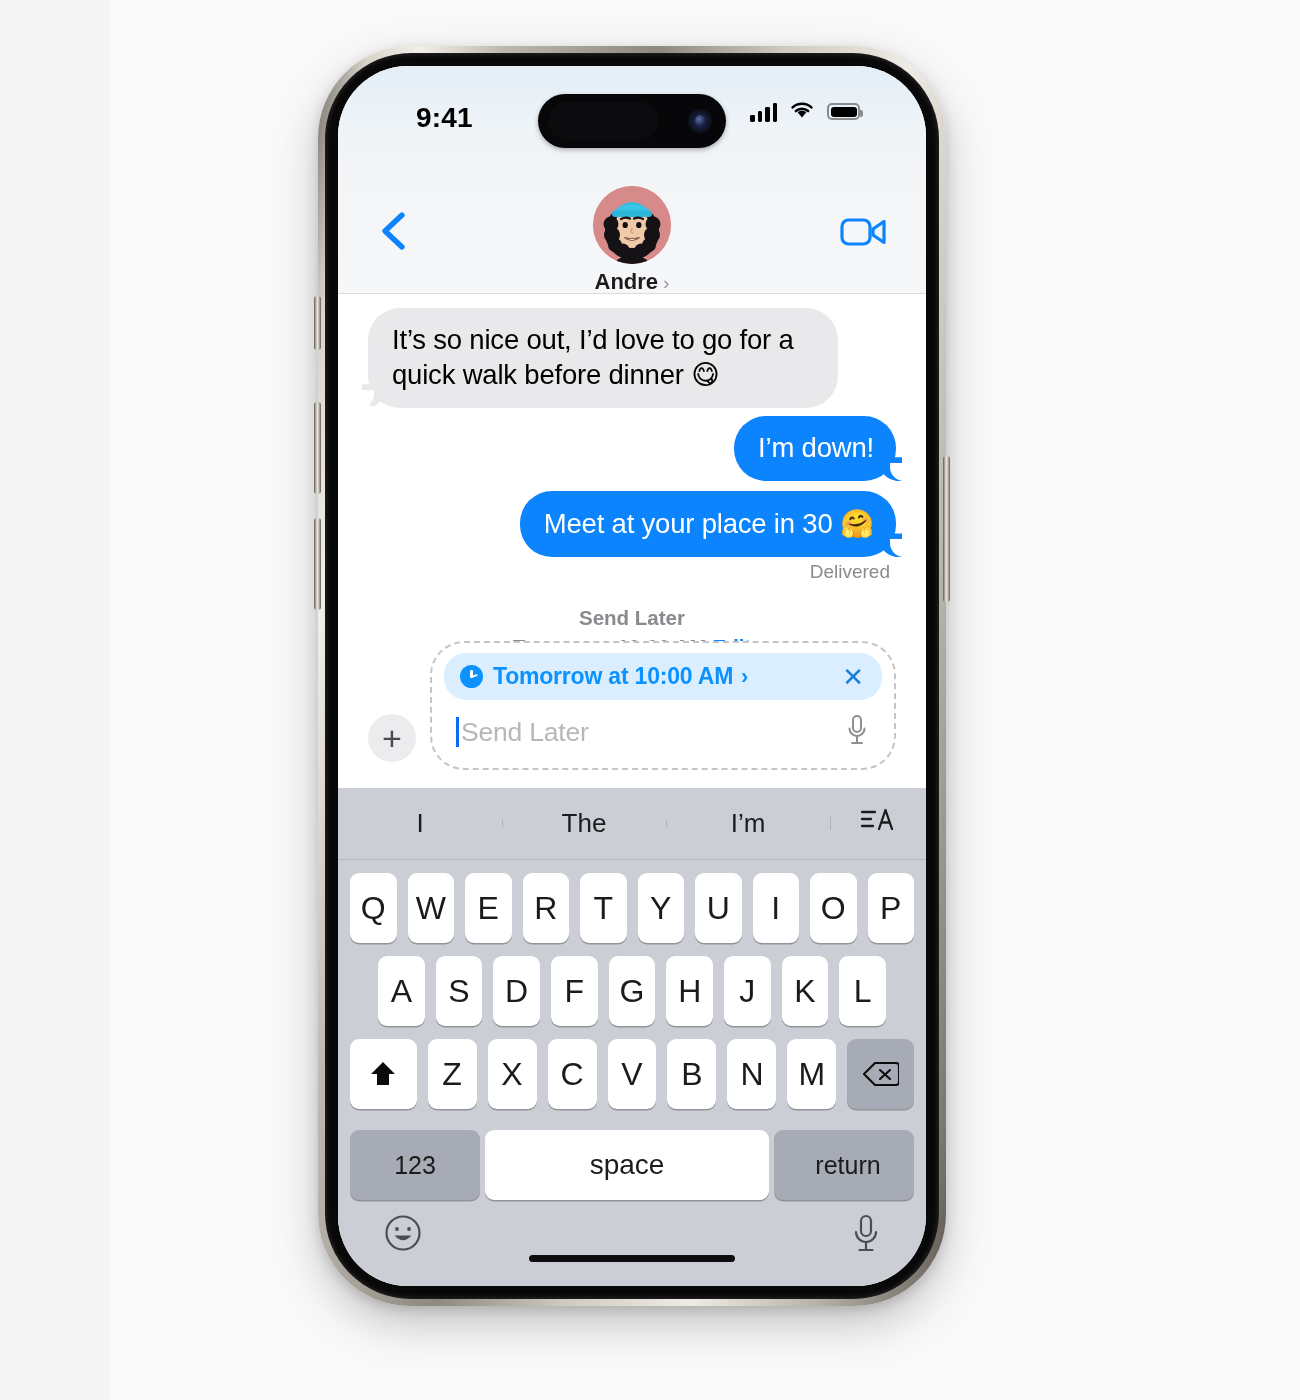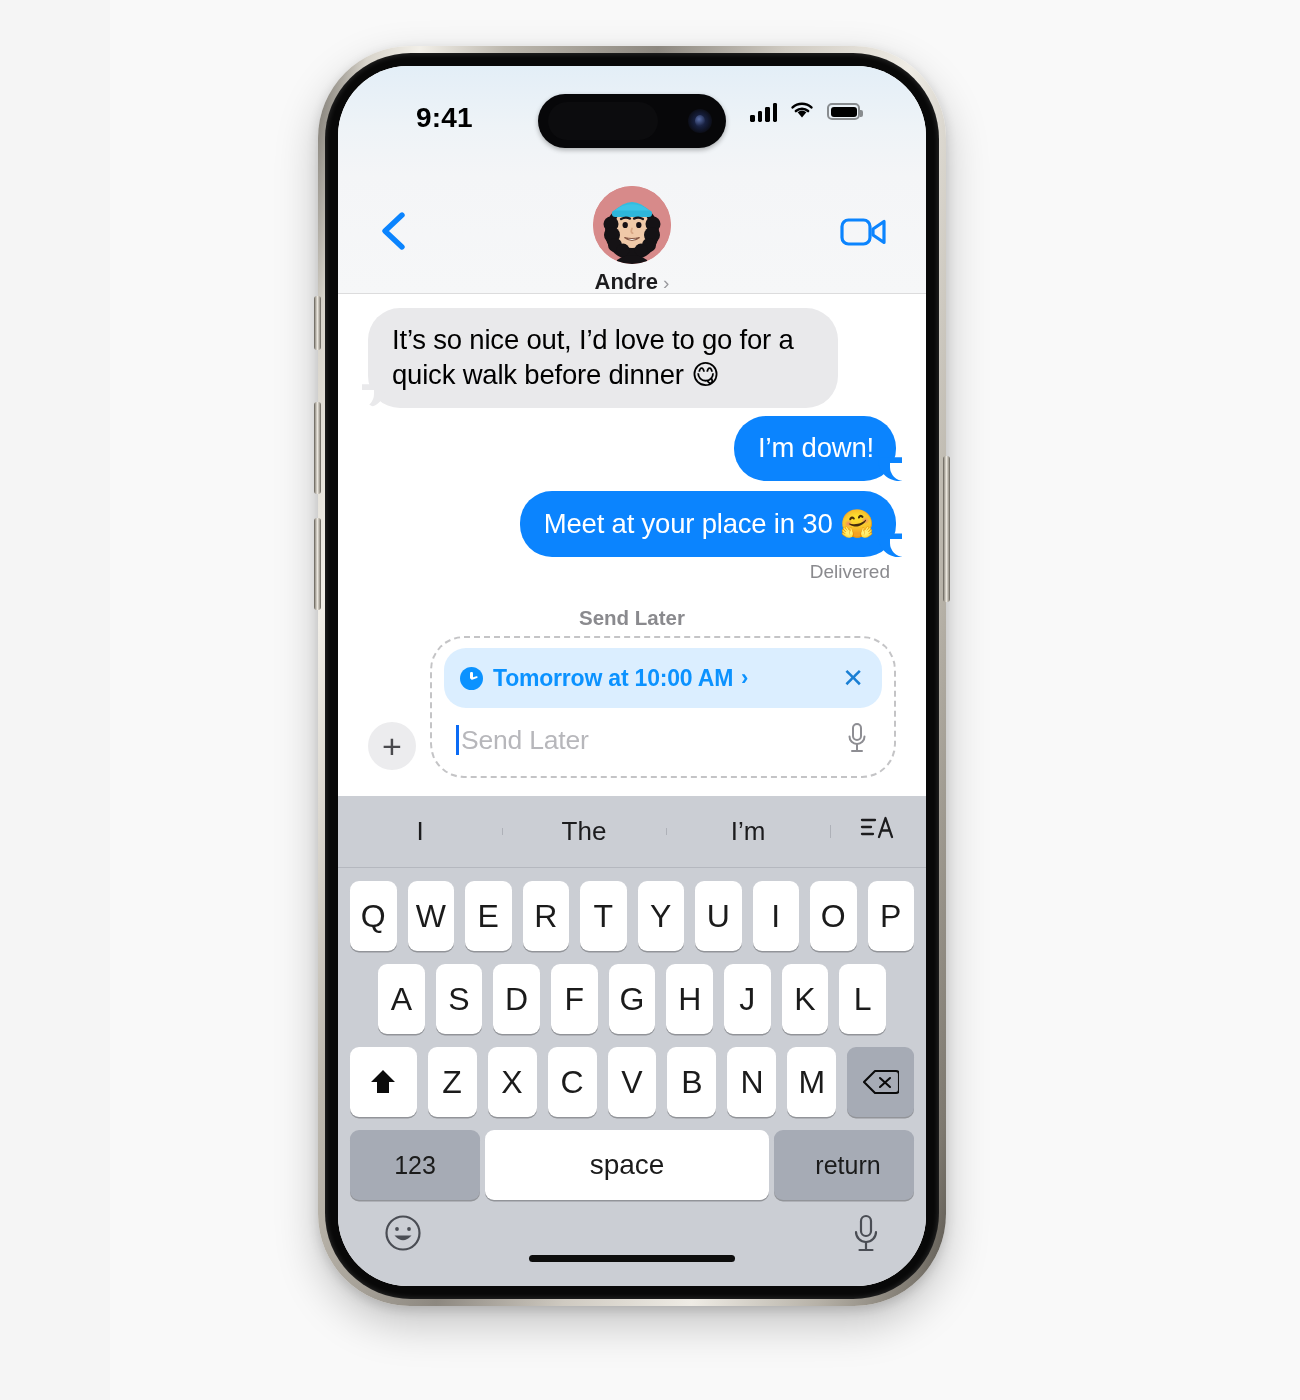--- a/index.html
+++ b/index.html
@@ -200,21 +200,21 @@
   }
   .composer-box {
     flex: 1 1 auto; border: 2px dashed #c4c4c6;
     border-radius: 34px; padding: 10px 12px 10px 12px;
     display:flex; flex-direction:column; gap: 6px;
     position: relative;
     margin-bottom: 4px;
   }
   .sched-pill {
     background:#dbeeff; border-radius: 22px;
-    height: 60px; display:flex; align-items:center;
+    height: 47px; display:flex; align-items:center;
     padding: 0 18px 0 16px; cursor:pointer;
   }
   .clock-ico {
     width:23px; height:23px; border-radius:50%; background:#0b92ff;
     position:relative; flex:0 0 auto; margin-right:10px;
   }
   .clock-ico::before{content:'';position:absolute;left:10.2px;top:5px;width:2.4px;height:7.5px;
     background:#fff;border-radius:1.2px;}
   .clock-ico::after{content:'';position:absolute;left:11px;top:11px;width:6.5px;height:2.4px;
     background:#fff;border-radius:1.2px;transform-origin:left center;transform:rotate(-18deg);}
@@ -258,21 +258,21 @@
   .krow.r3 { padding: 0 12px; }
   .key {
     width: 53px; height: 70px; background:#fff; border-radius: 9px;
     display:flex; align-items:center; justify-content:center;
     font-size: 32px; color:#1b1b1b; font-weight:400;
     box-shadow: 0 1.5px 0 rgba(0,0,0,.28);
     cursor:pointer; user-select:none;
   }
   .key.wide { width: 72px; background:#a6abb5; }
   .key.shift { width: 72px; background:#fff; }
-  .krow.r4 { margin-top: 13px; padding: 0 12px; gap: 5px; }
+  .krow.r4 { margin-top: 21px; padding: 0 12px; gap: 5px; }
   .key.num   { width: 130px; background:#a6abb5; font-size:25px; border-radius:9px; height:70px;}
   .key.space { flex:1 1 auto; background:#fff; font-size:28px; border-radius:9px; height:70px;}
   .key.ret   { width: 140px; background:#a6abb5; font-size:25px; border-radius:9px; height:70px;padding-left:8px;}
   .kbd-bottom {
     height: 86px; display:flex; align-items:flex-start; justify-content:space-between;
     padding: 14px 46px 0 46px;
   }
   .home-bar {
     position:absolute; bottom: 24px; left:50%; transform:translateX(-50%);
     width: 206px; height: 7px; border-radius: 4px; background:#0d0d0d;

